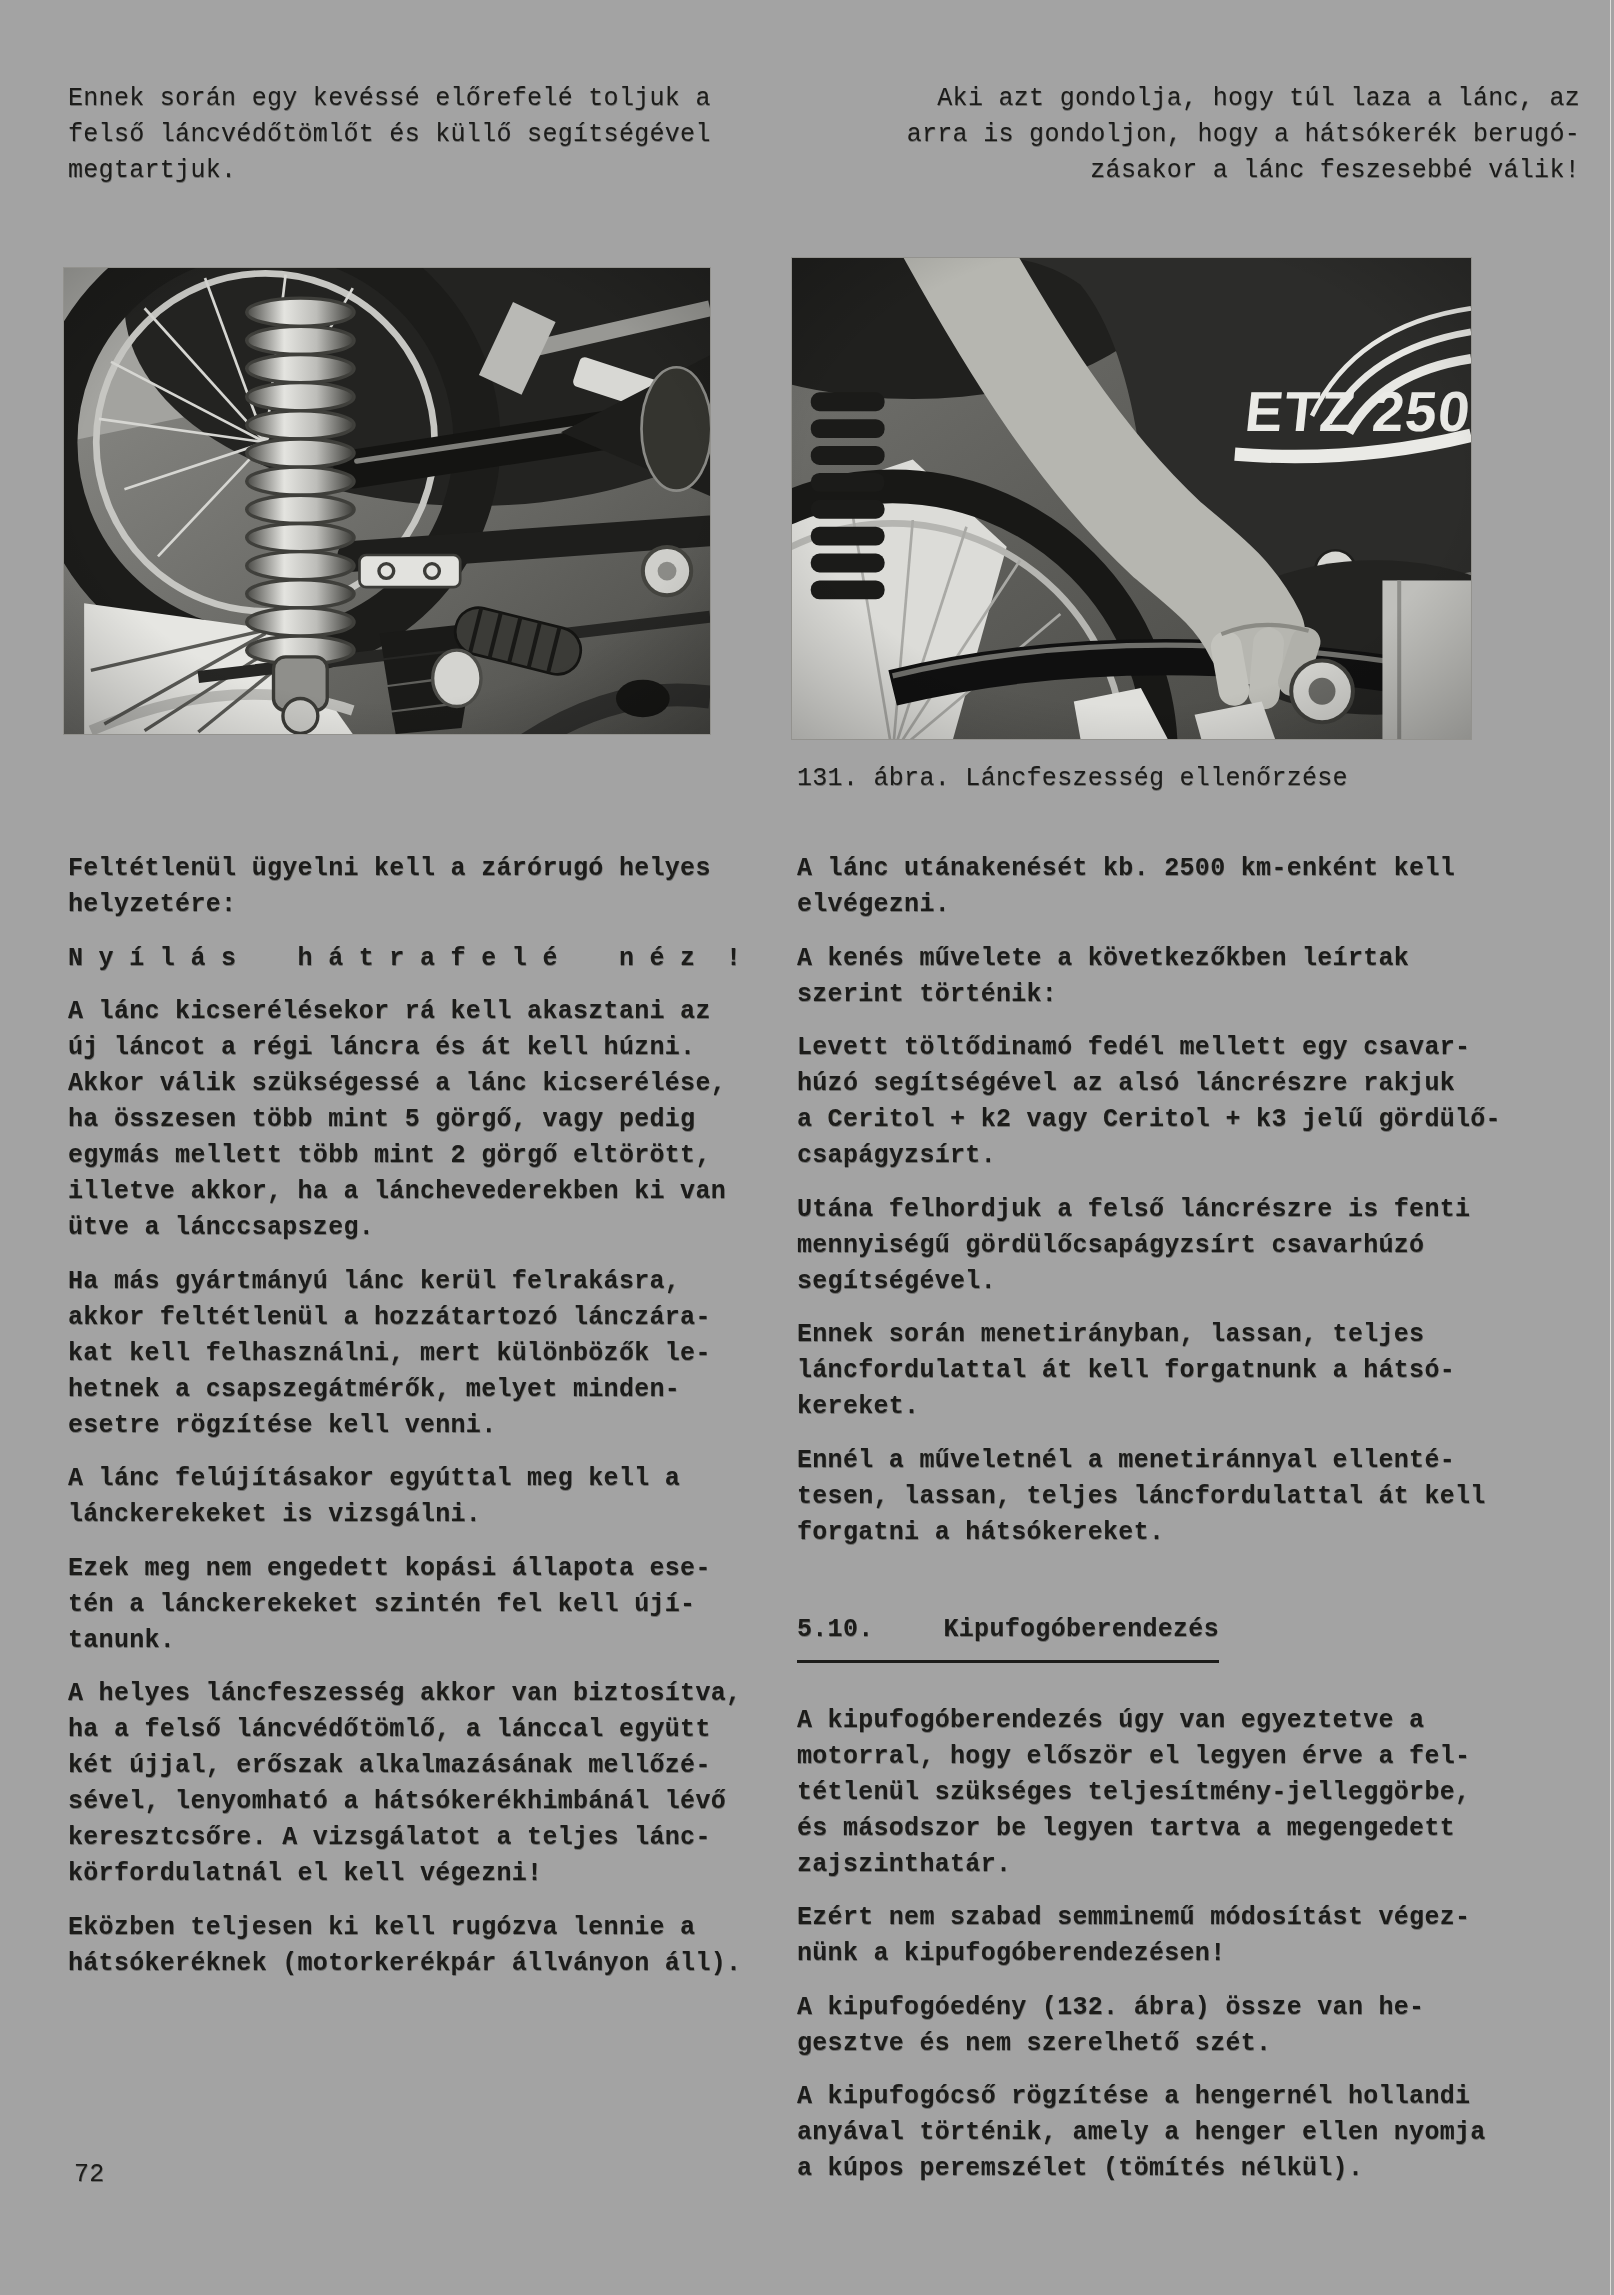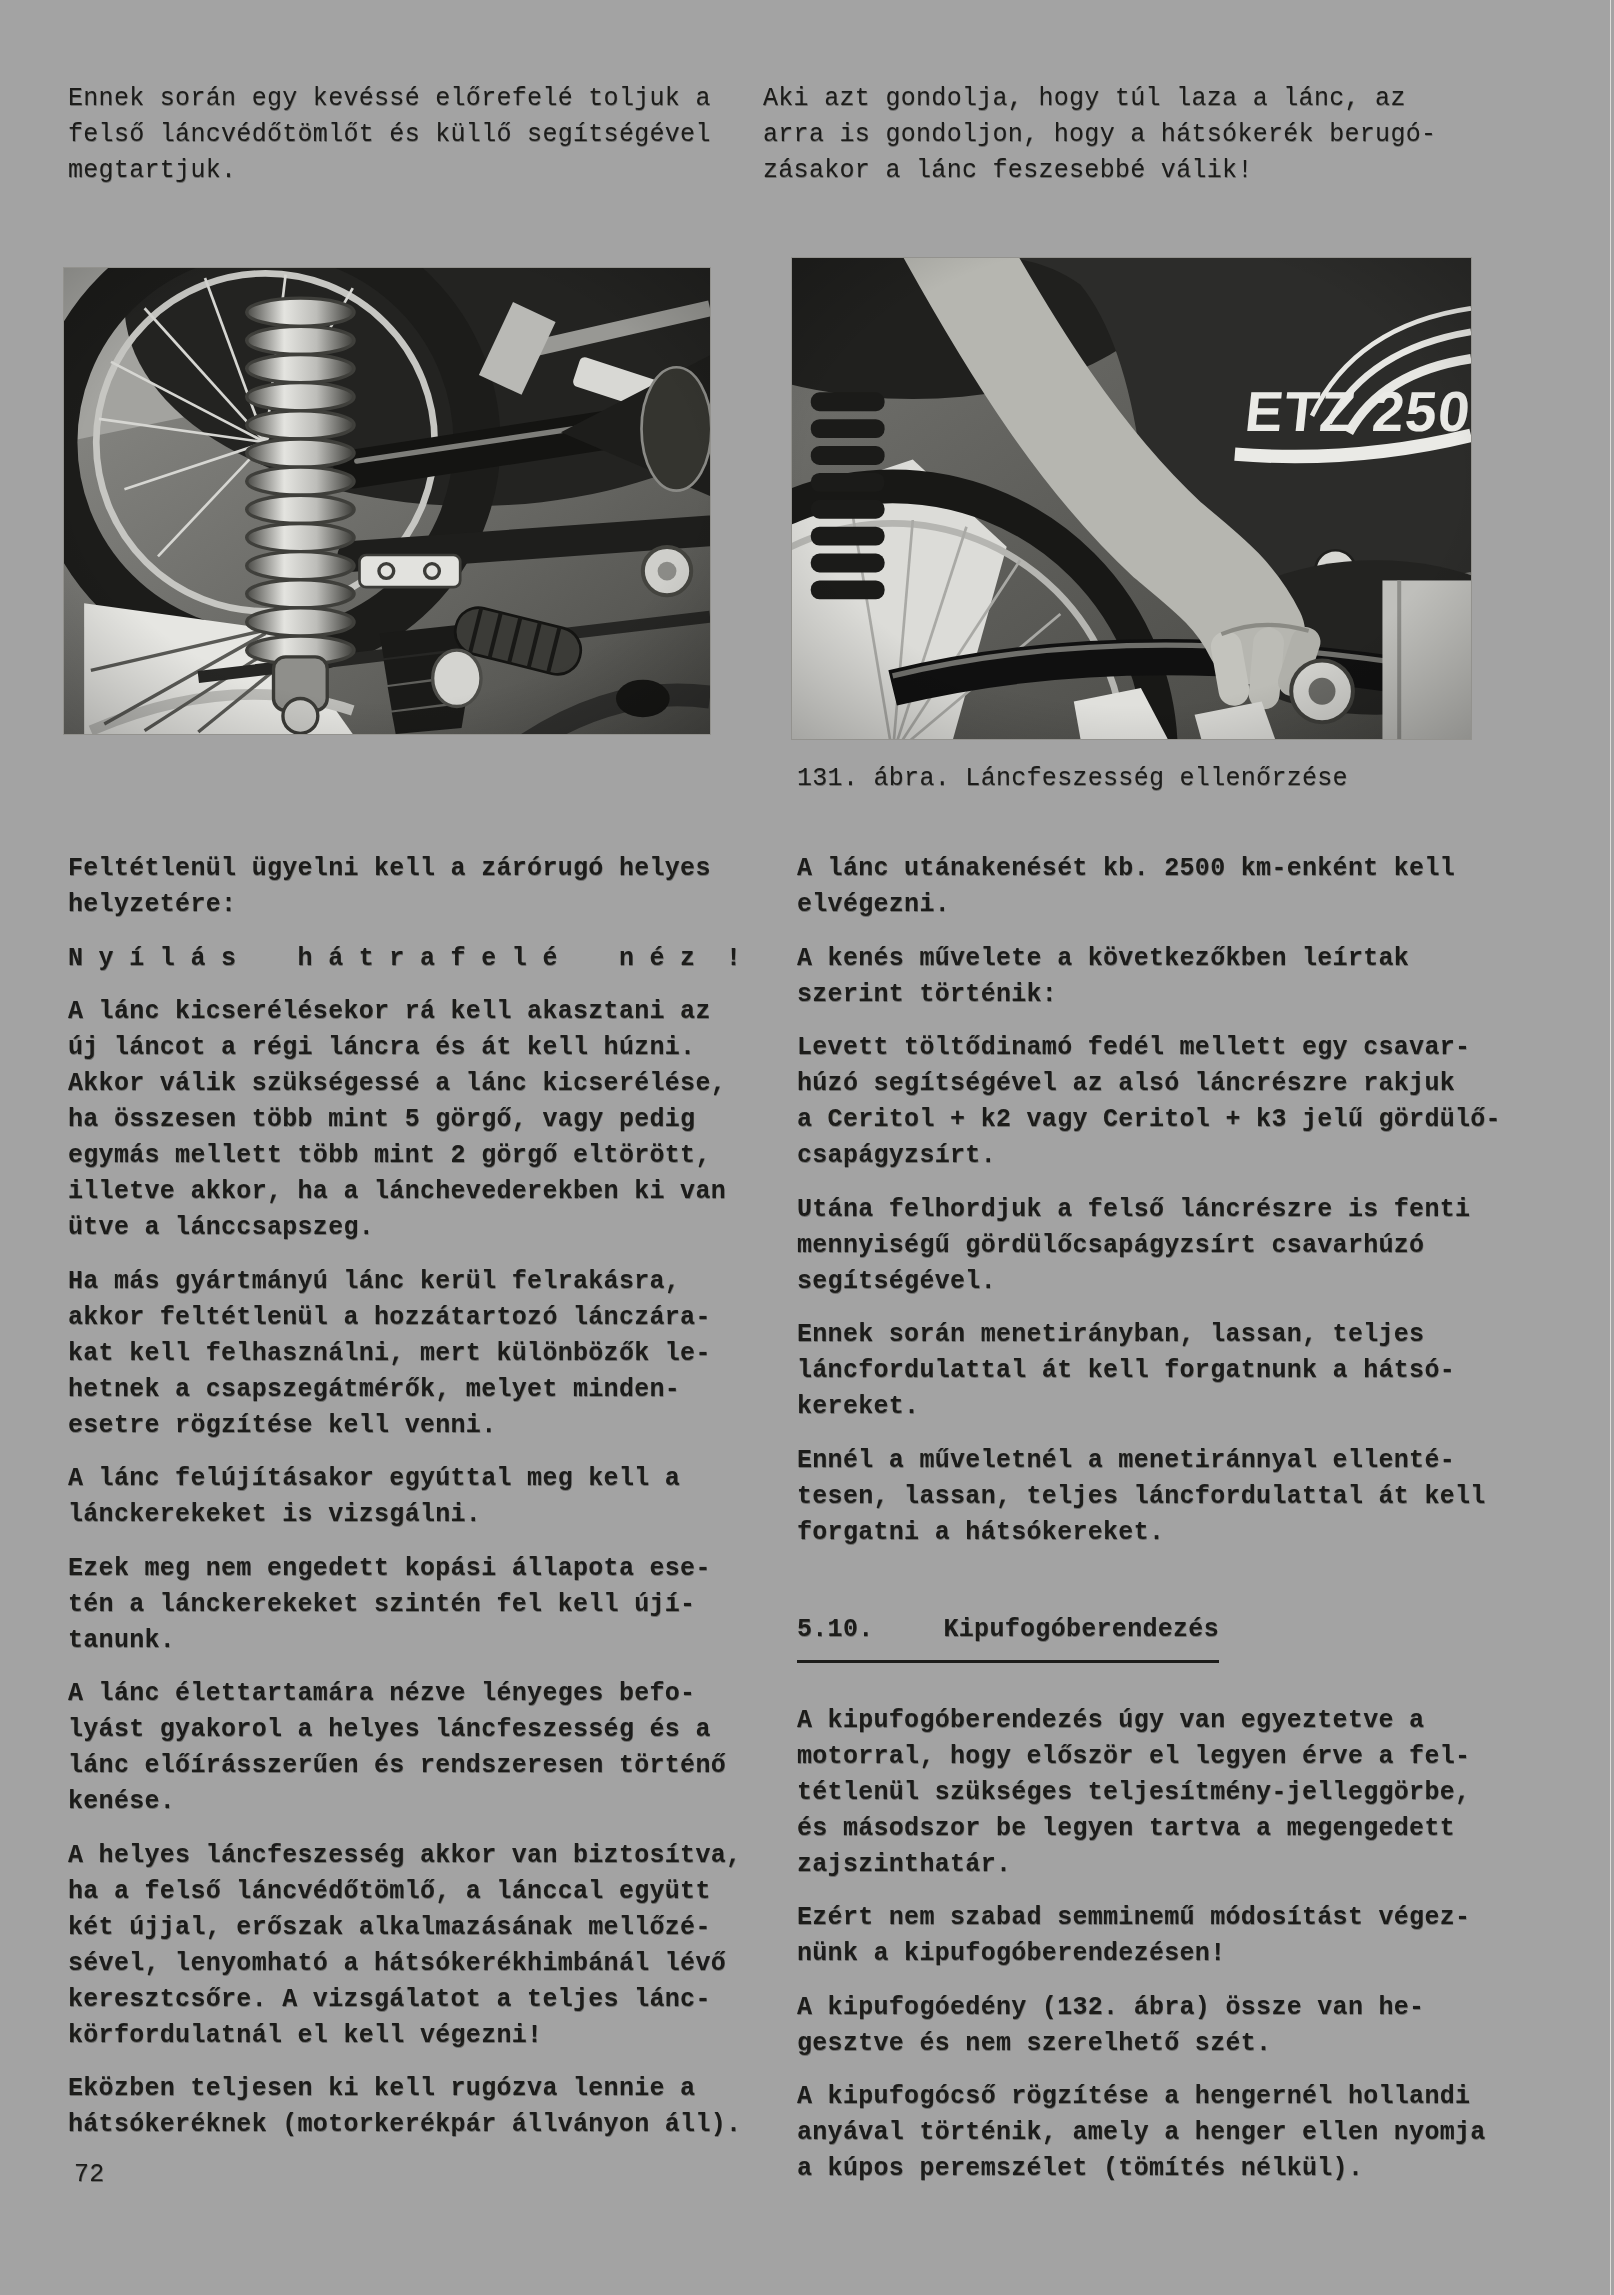--- a/index.html
+++ b/index.html
@@ -30,21 +30,21 @@
   .scan-edge{position:absolute;right:4px;top:0;width:1.3px;height:100%;background:#dddcd8;}
 </style>
 </head>
 <body>
 
 <div class="sheet">
 
   <div class="txt" style="left:68px;top:81px;width:678px;">Ennek során egy kevéssé előrefelé toljuk a
 felső láncvédőtömlőt és küllő segítségével
 megtartjuk.</div>
-  <div class="txt" style="left:763px;top:81px;width:758px;">Aki azt gondolja, hogy túl laza a lánc, az
+  <div class="txt" style="left:822px;top:81px;width:758px;text-align:right;">Aki azt gondolja, hogy túl laza a lánc, az
 arra is gondoljon, hogy a hátsókerék berugó-
 zásakor a lánc feszesebbé válik!</div>
 
   <figure class="photo" style="left:64px;top:268px;width:646px;height:466px;">
     <svg viewBox="0 0 962 695" preserveAspectRatio="none">
       <defs>
         <linearGradient id="lpbg" x1="0" y1="0" x2="1" y2="1">
           <stop offset="0" stop-color="#8e8e8a"></stop>
             <stop offset=".5" stop-color="#6e6e6a"></stop>
             <stop offset="1" stop-color="#4c4c48"></stop>
@@ -217,24 +217,20 @@
       <div class="para">Ha más gyártmányú lánc kerül felrakásra,
 akkor feltétlenül a hozzátartozó lánczára-
 kat kell felhasználni, mert különbözők le-
 hetnek a csapszegátmérők, melyet minden-
 esetre rögzítése kell venni.</div>
       <div class="para">A lánc felújításakor egyúttal meg kell a
 lánckerekeket is vizsgálni.</div>
       <div class="para">Ezek meg nem engedett kopási állapota ese-
 tén a lánckerekeket szintén fel kell újí-
 tanunk.</div>
-      <div class="para">A lánc élettartamára nézve lényeges befo-
-lyást gyakorol a helyes láncfeszesség és a
-lánc előírásszerűen és rendszeresen történő
-kenése.</div>
       <div class="para">A helyes láncfeszesség akkor van biztosítva,
 ha a felső láncvédőtömlő, a lánccal együtt
 két újjal, erőszak alkalmazásának mellőzé-
 sével, lenyomható a hátsókerékhimbánál lévő
 keresztcsőre. A vizsgálatot a teljes lánc-
 körfordulatnál el kell végezni!</div>
       <div class="para">Eközben teljesen ki kell rugózva lennie a
 hátsókeréknek (motorkerékpár állványon áll).</div>
     </div>
 

